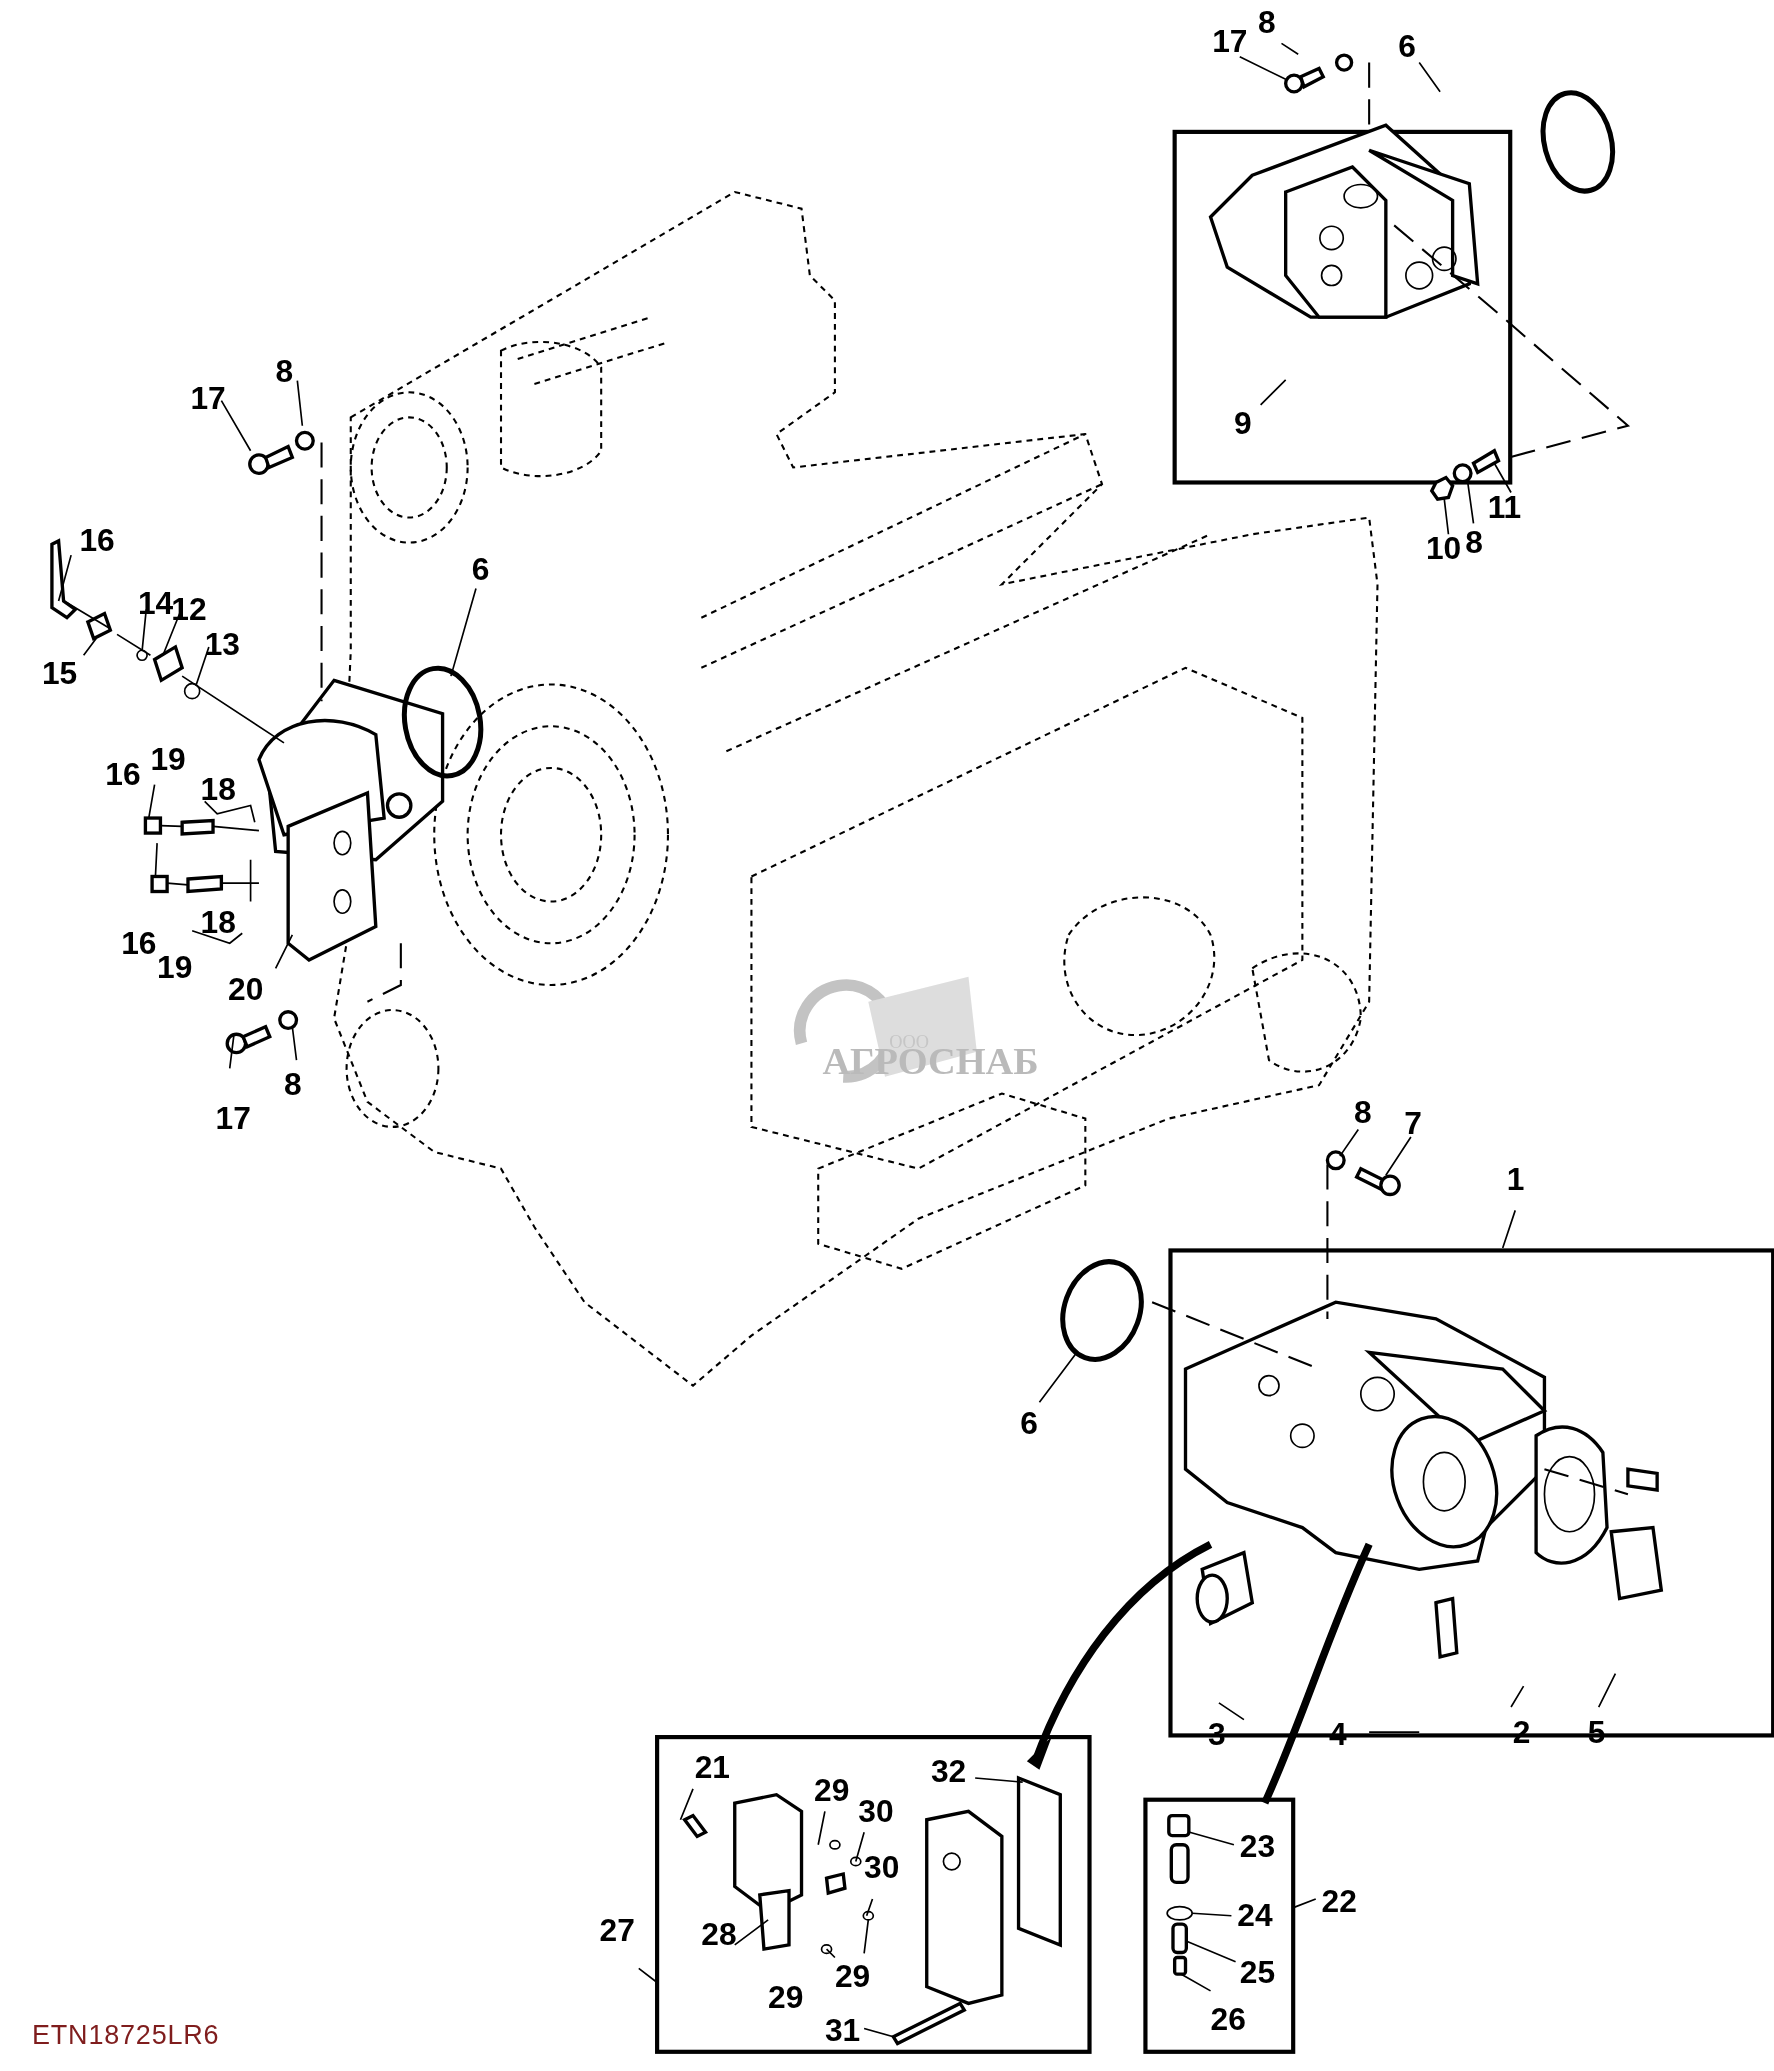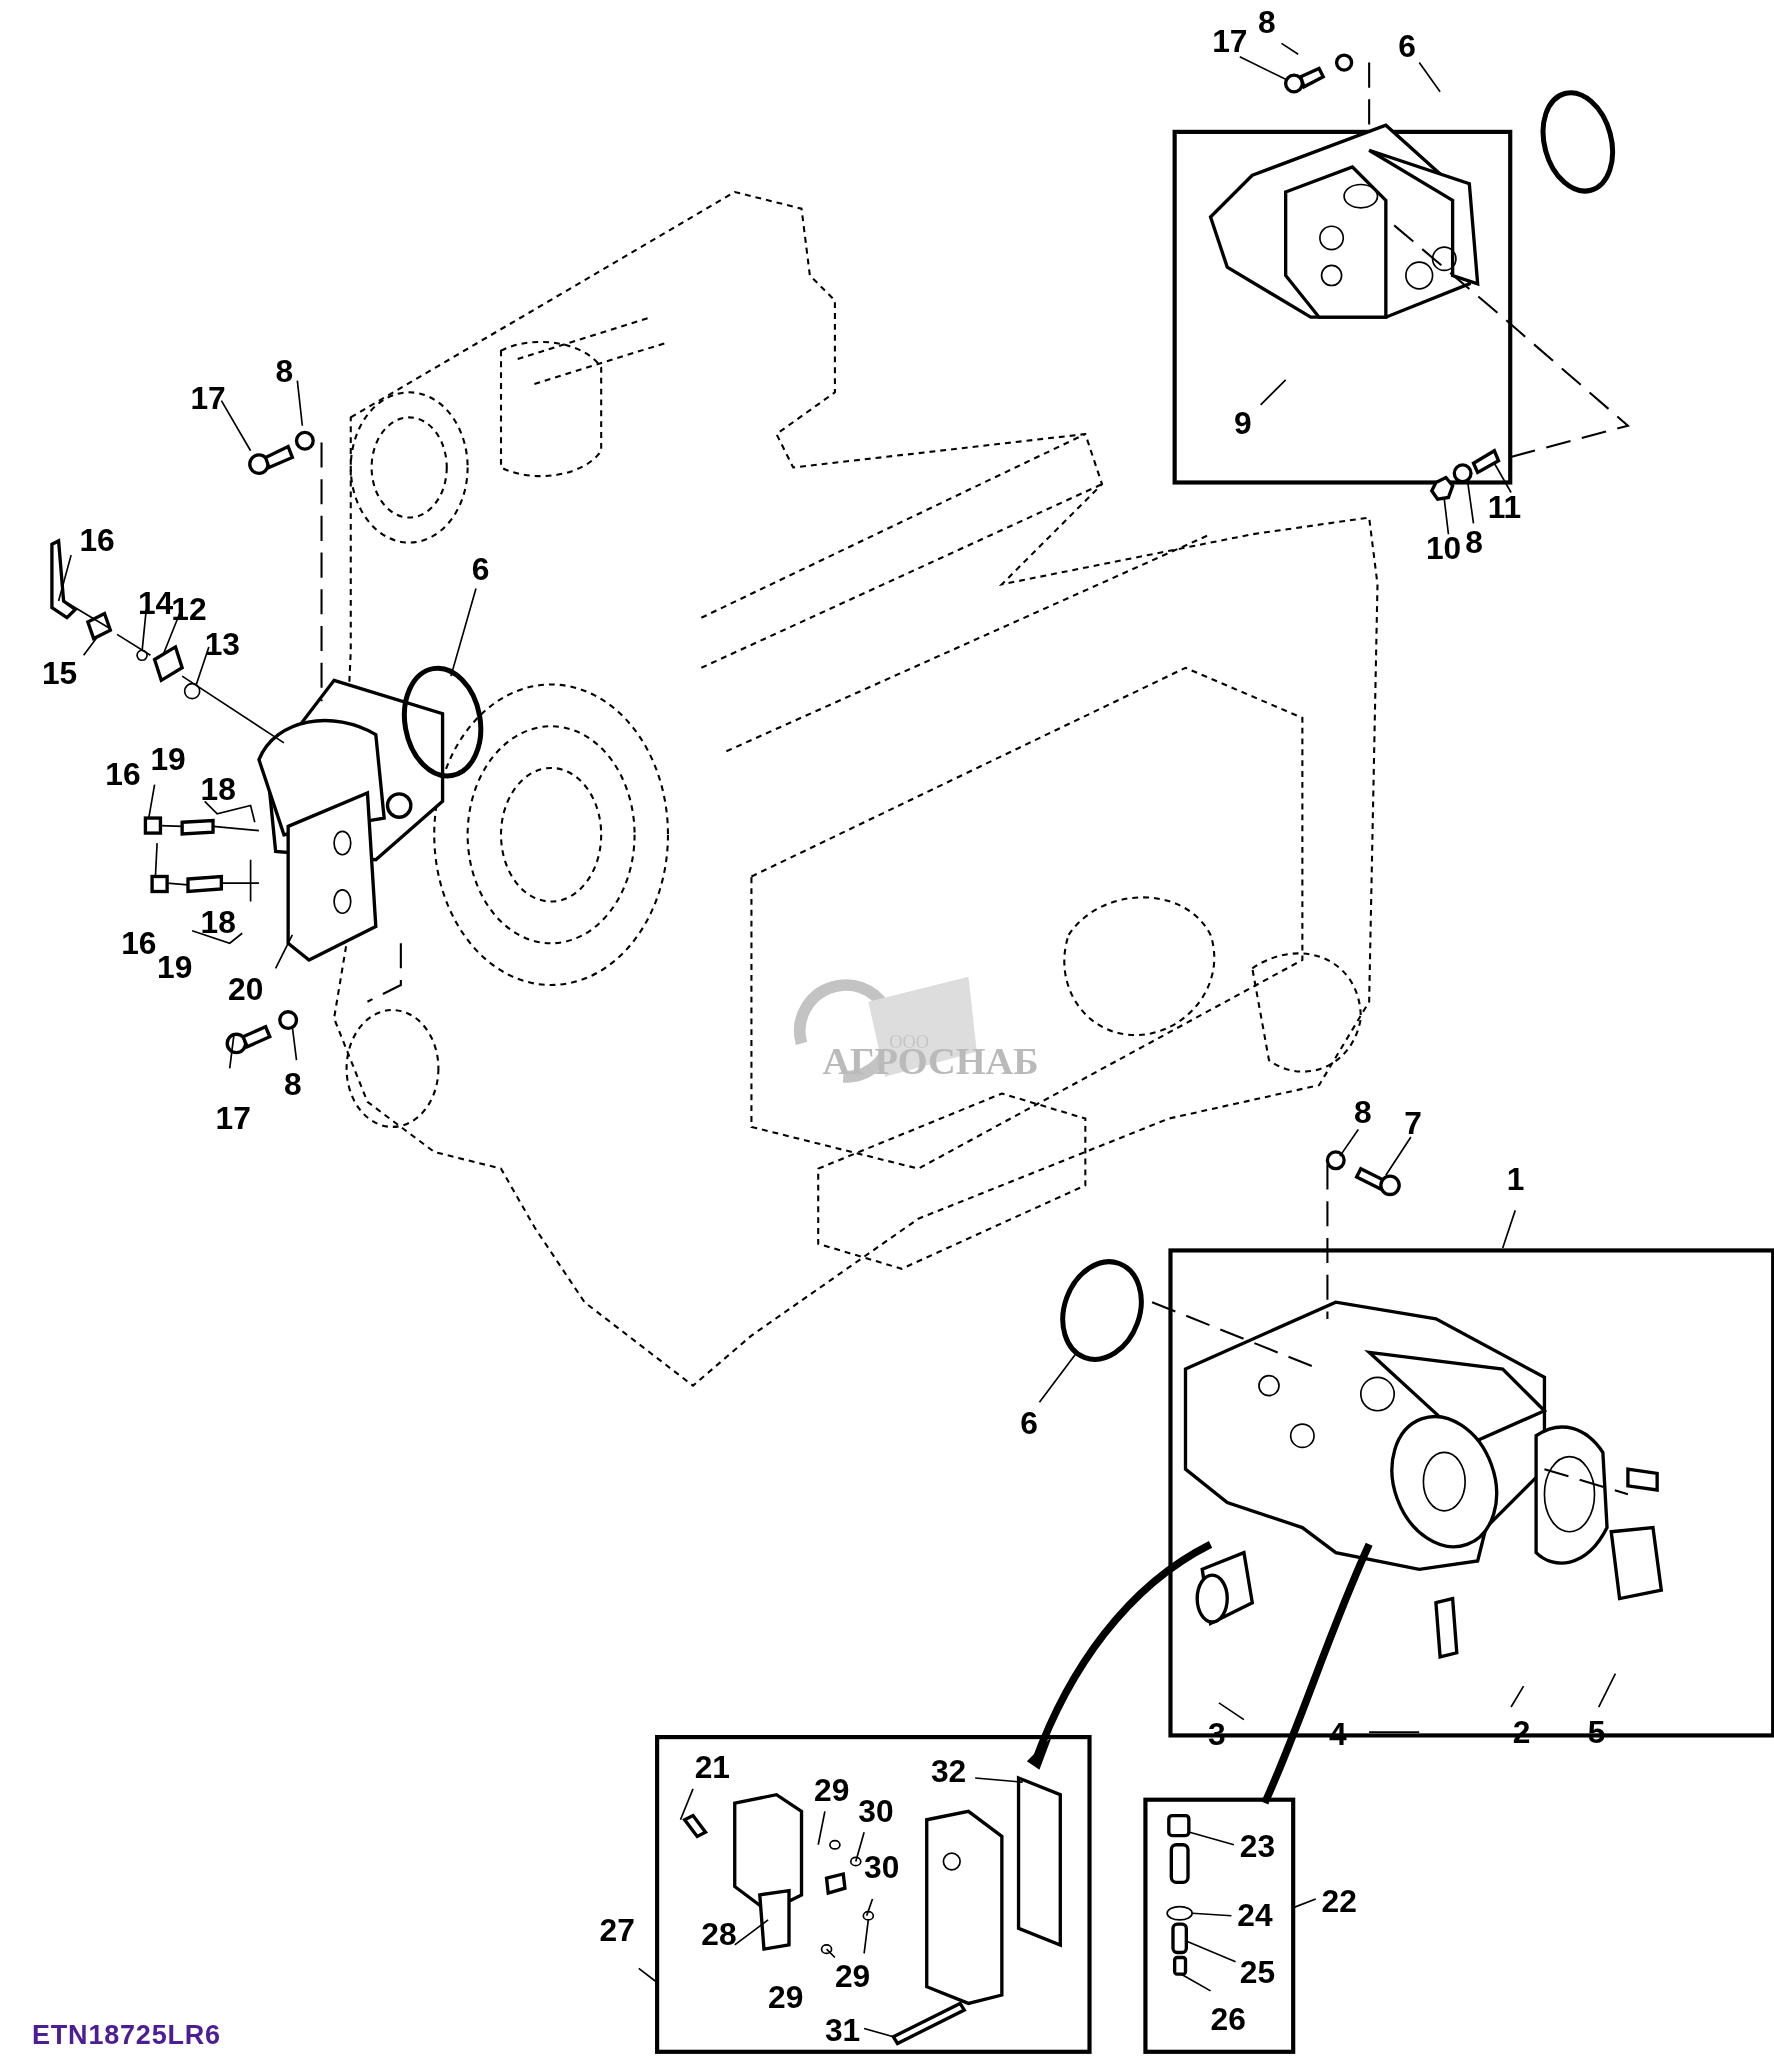--- a/index.html
+++ b/index.html
@@ -1,22 +1,22 @@
 <!DOCTYPE html>
 <html style="font-size:13.4px"><head>
 <meta charset="utf-8">
 <style>
   html, body { margin: 0; padding: 0; background: #ffffff; }
   body { width: 1775px; height: 2071px; position: relative; overflow: hidden;
          font-family: "Liberation Sans", sans-serif; }
   #stage { position: absolute; left: 0; top: 0; width: 1775px; height: 2071px; }
   .callout { font-family: "Liberation Sans", sans-serif; font-weight: bold;
              font-size: 38px; fill: #000; }
-  .fig-id { position: absolute; left: 32px; top: 2020px; font-weight: bold;
-            font-size: 27px; color: #4c1d95; letter-spacing: 0.8px;
+  .fig-id { position: absolute; left: 32px; top: 2020px; font-weight: normal;
+            font-size: 27px; color: #7f1d1d; letter-spacing: 0.8px;
             font-family: "Liberation Sans", sans-serif; }
   .wm-line1 { font-family: "Liberation Serif", serif; font-size: 22px; fill: #b8b8b8; }
   .wm-line2 { font-family: "Liberation Serif", serif; font-size: 46px; fill: #a9a9a9; font-weight: bold; }
   .phantom { fill: none; stroke: #000; stroke-width: 2.5; stroke-dasharray: 7 6; }
   .solid { fill: #fff; stroke: #000; stroke-width: 4; }
   .thin { fill: none; stroke: #000; stroke-width: 2; }
   .frame { fill: none; stroke: #000; stroke-width: 5; }
   .leader { stroke: #000; stroke-width: 2; fill: none; }
   .center { stroke: #000; stroke-width: 2.5; stroke-dasharray: 30 14; fill: none; }
   .oring { fill: none; stroke: #000; stroke-width: 6; }

